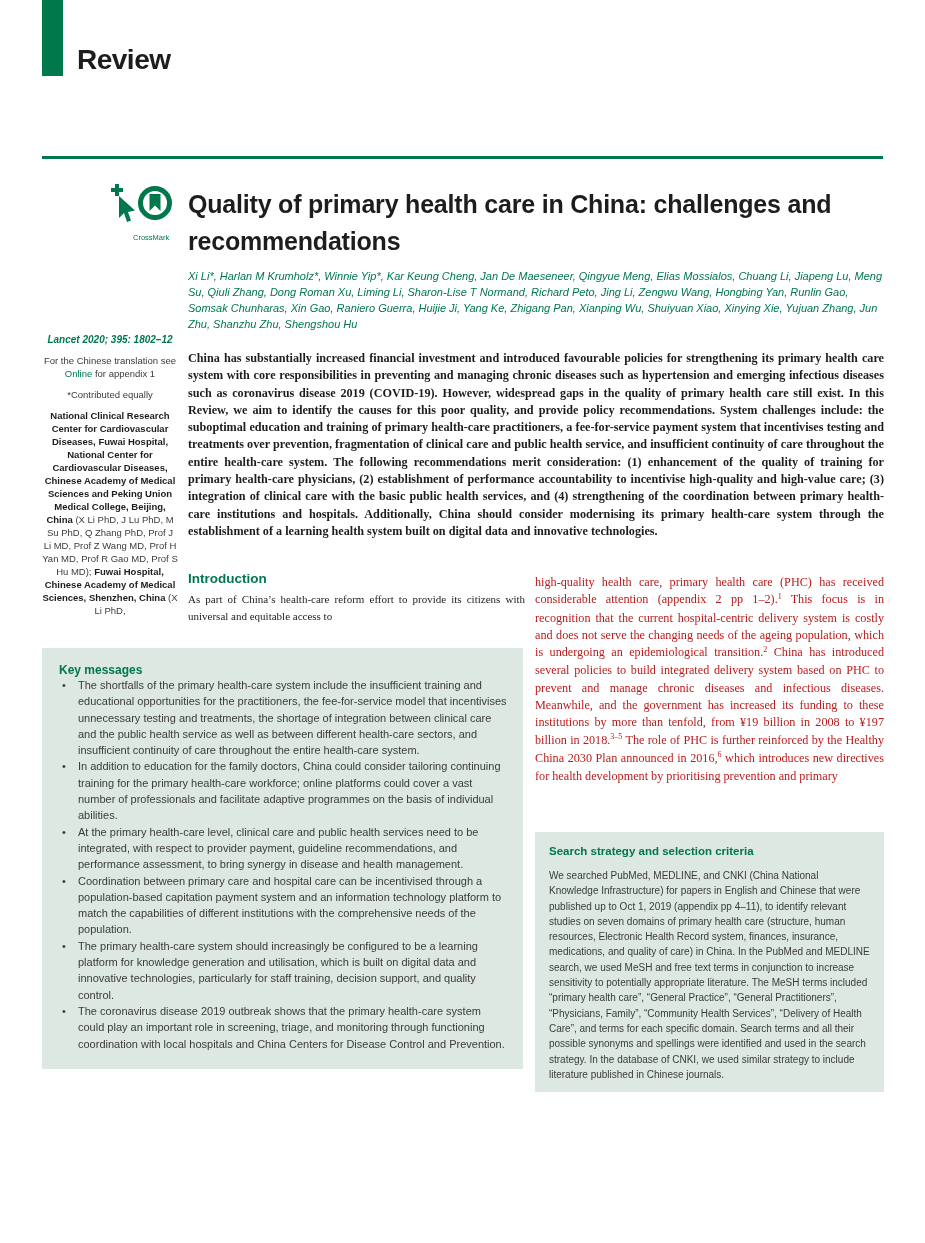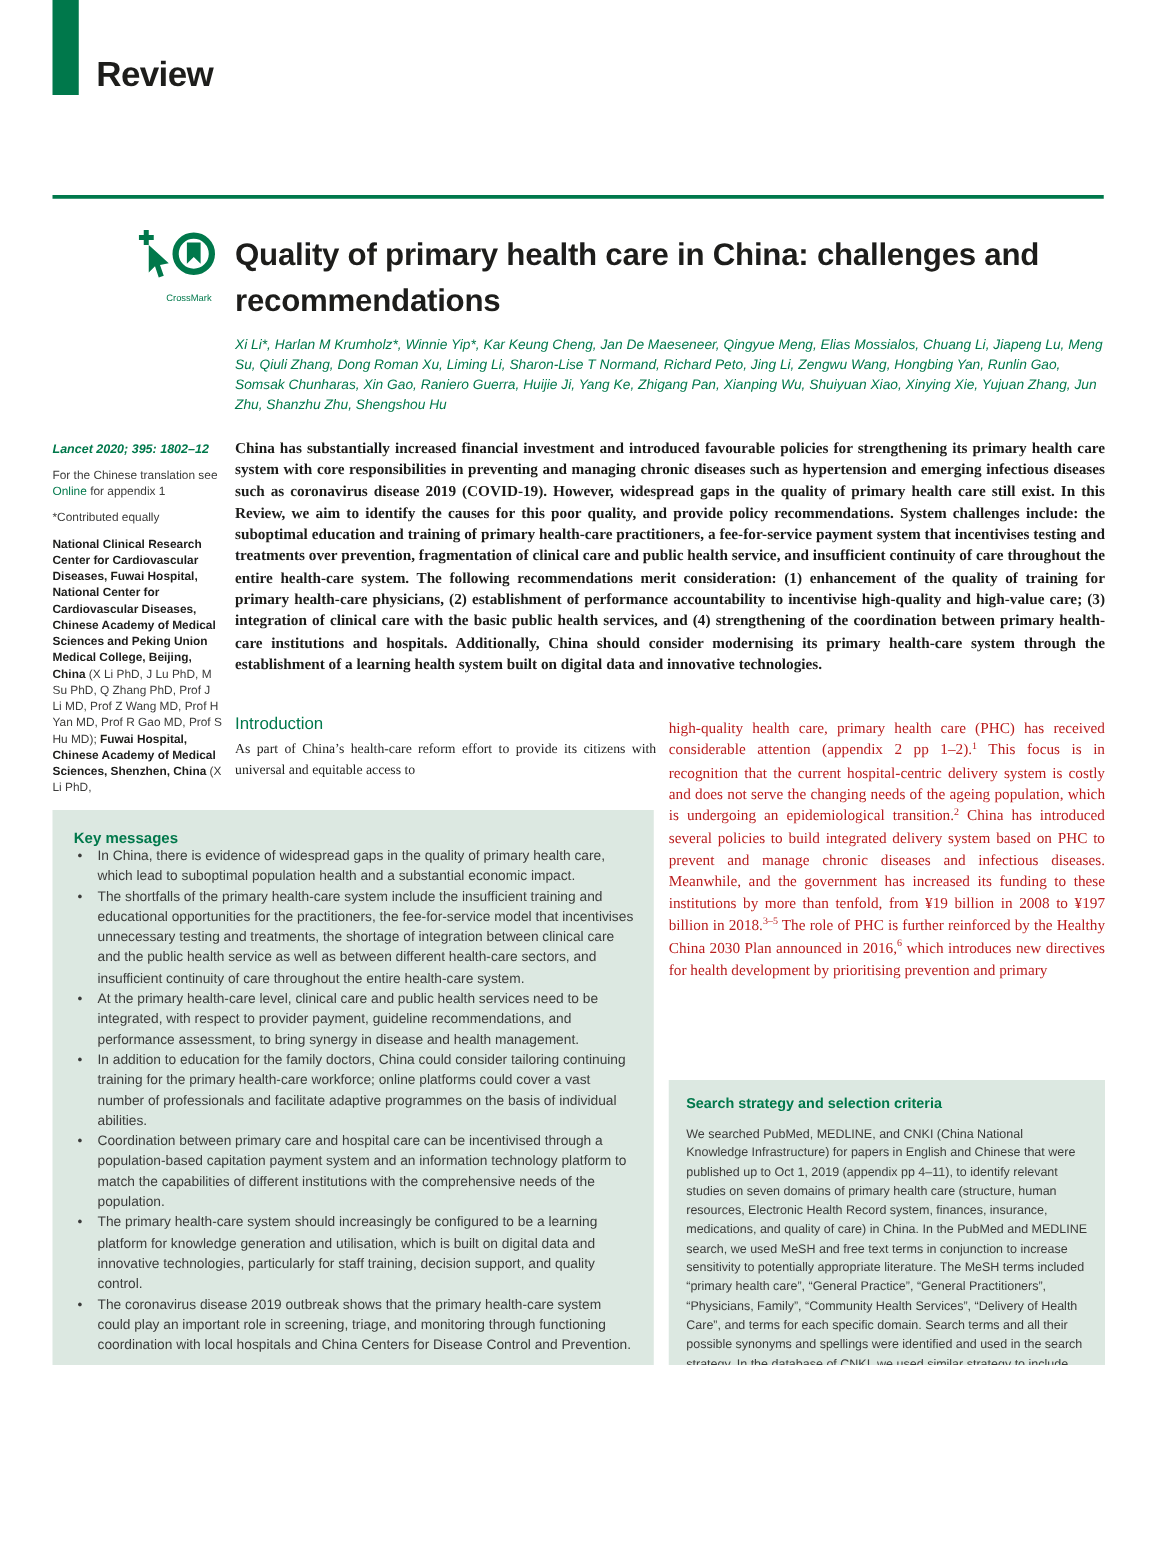--- a/index.html
+++ b/index.html
@@ -22,38 +22,38 @@
   .title {
     position:absolute; left:188px; top:186px; width:700px;
     font-size:25px; line-height:37px; font-weight:bold; letter-spacing:-0.2px; color:#1d1d1b;
   }
   .authors {
     position:absolute; left:188px; top:268px; width:698px;
     font-size:11px; line-height:16px; font-style:italic; color:#00784b;
   }
 
   .sidebar {
-    position:absolute; left:42px; top:353px; width:136px;
-    text-align:left; font-size:9.5px; line-height:13px; color:#3b3b3a;
+    position:absolute; left:42px; top:333px; width:136px;
+    text-align:center; font-size:9.5px; line-height:13px; color:#3b3b3a;
   }
   .sidebar .citation { color:#00784b; font-weight:bold; font-style:italic; font-size:10px; margin-bottom:8px; }
   .sidebar .trans-note { margin-bottom:8px; }
   .sidebar .link { color:#00784b; text-decoration:none; cursor:pointer; }
   .sidebar .contributed { margin-bottom:8px; }
   .sidebar .affils b { font-weight:bold; color:#1d1d1b; }
 
   .abstract {
     position:absolute; left:188px; top:350px; width:696px;
     font-family:"Liberation Serif", serif; font-weight:bold;
     font-size:12.2px; line-height:17.3px; text-align:justify; color:#1d1d1b;
   }
 
   .intro-heading {
     position:absolute; left:188px; top:571px;
-    font-size:13.5px; font-weight:normal; color:#00784b;text-align:center;
+    font-size:13.5px; font-weight:bold; color:#00784b;text-align:center;
   }
   .intro-col1 {
     position:absolute; left:188px; top:591px; width:337px;
     font-family:"Liberation Serif", serif; font-size:11px; line-height:17.3px;
     text-align:justify; color:#1d1d1b;
   }
   .col2 {
     position:absolute; left:535px; top:574px; width:349px;
     font-family:"Liberation Serif", serif; font-size:12.2px; line-height:17.3px;
     text-align:justify; color:#b91c1c;
@@ -66,21 +66,21 @@
     padding:15px 16px 17px 17px;
   }
   .key-messages h3 { font-size:12px; font-weight:bold; color:#00784b; margin-bottom:0; }
   .km-list { list-style:none; }
   .km-list li {
     position:relative; padding-left:19px; font-size:11px; line-height:16.3px; color:#3b3b3a;
   }
   .km-list li::before { content:"\2022"; position:absolute; left:3px; color:#3b3b3a; }
 
   .search-panel {
-    position:absolute; left:535px; top:864px; width:349px;
+    position:absolute; left:535px; top:832px; width:349px;
     padding:13px 14px 14px 14px;
   }
   .search-panel h3 { font-size:11.5px; font-weight:bold; color:#00784b; margin-bottom:11px; }
   .search-panel p { font-size:10px; line-height:15.3px; color:#3b3b3a; }
 
   .footer-pagenum { position:absolute; left:42px; top:1202px; font-size:10.5px; font-weight:bold; color:#1d1d1b; }
   .footer-right { position:absolute; right:42px; top:1202px; font-size:14px; color:#1d1d1b; }
   .footer-right .site { font-weight:normal; color:#2b2b2a; cursor:pointer; }
   .footer-right .vol { font-weight:bold; margin-left:8px; }
   .footer-right .date { font-weight:bold; margin-left:7px; }
@@ -128,24 +128,23 @@
   <p class="abstract">China has substantially increased financial investment and introduced favourable policies for strengthening its primary health care system with core responsibilities in preventing and managing chronic diseases such as hypertension and emerging infectious diseases such as coronavirus disease 2019 (COVID-19). However, widespread gaps in the quality of primary health care still exist. In this Review, we aim to identify the causes for this poor quality, and provide policy recommendations. System challenges include: the suboptimal education and training of primary health-care practitioners, a fee-for-service payment system that incentivises testing and treatments over prevention, fragmentation of clinical care and public health service, and insufficient continuity of care throughout the entire health-care system. The following recommendations merit consideration: (1) enhancement of the quality of training for primary health-care physicians, (2) establishment of performance accountability to incentivise high-quality and high-value care; (3) integration of clinical care with the basic public health services, and (4) strengthening of the coordination between primary health-care institutions and hospitals. Additionally, China should consider modernising its primary health-care system through the establishment of a learning health system built on digital data and innovative technologies.</p>
 
   <h2 class="intro-heading">Introduction</h2>
   <p class="intro-col1">As part of China’s health-care reform effort to provide its citizens with universal and equitable access to</p>
 
   <div class="col2"><span>high-quality health care, primary health care (PHC) has received considerable attention (appendix 2 pp 1–2).</span><span class="sup">1</span><span> This focus is in recognition that the current hospital-centric delivery system is costly and does not serve the changing needs of the ageing population, which is undergoing an epidemiological transition.</span><span class="sup">2</span><span> China has introduced several policies to build integrated delivery system based on PHC to prevent and manage chronic diseases and infectious diseases. Meanwhile, and the government has increased its funding to these institutions by more than tenfold, from ¥19 billion in 2008 to ¥197 billion in 2018.</span><span class="sup">3–5</span><span> The role of PHC is further reinforced by the Healthy China 2030 Plan announced in 2016,</span><span class="sup">6</span><span> which introduces new directives for health development by prioritising prevention and primary</span></div>
 
   <section class="panel key-messages">
     <h3>Key messages</h3>
     <ul class="km-list">
-      <li>In China, there is evidence of widespread gaps in the quality of primary health care, which lead to suboptimal population health and a substantial economic impact.</li>
       <li>The shortfalls of the primary health-care system include the insufficient training and educational opportunities for the practitioners, the fee-for-service model that incentivises unnecessary testing and treatments, the shortage of integration between clinical care and the public health service as well as between different health-care sectors, and insufficient continuity of care throughout the entire health-care system.</li>
+      <li>In addition to education for the family doctors, China could consider tailoring continuing training for the primary health-care workforce; online platforms could cover a vast number of professionals and facilitate adaptive programmes on the basis of individual abilities.</li>
       <li>At the primary health-care level, clinical care and public health services need to be integrated, with respect to provider payment, guideline recommendations, and performance assessment, to bring synergy in disease and health management.</li>
-      <li>In addition to education for the family doctors, China could consider tailoring continuing training for the primary health-care workforce; online platforms could cover a vast number of professionals and facilitate adaptive programmes on the basis of individual abilities.</li>
       <li>Coordination between primary care and hospital care can be incentivised through a population-based capitation payment system and an information technology platform to match the capabilities of different institutions with the comprehensive needs of the population.</li>
       <li>The primary health-care system should increasingly be configured to be a learning platform for knowledge generation and utilisation, which is built on digital data and innovative technologies, particularly for staff training, decision support, and quality control.</li>
       <li>The coronavirus disease 2019 outbreak shows that the primary health-care system could play an important role in screening, triage, and monitoring through functioning coordination with local hospitals and China Centers for Disease Control and Prevention.</li>
     </ul>
   </section>
 
   <section class="panel search-panel">
     <h3>Search strategy and selection criteria</h3>
     <p>We searched PubMed, MEDLINE, and CNKI (China National Knowledge Infrastructure) for papers in English and Chinese that were published up to Oct 1, 2019 (appendix pp 4–11), to identify relevant studies on seven domains of primary health care (structure, human resources, Electronic Health Record system, finances, insurance, medications, and quality of care) in China. In the PubMed and MEDLINE search, we used MeSH and free text terms in conjunction to increase sensitivity to potentially appropriate literature. The MeSH terms included “primary health care”, “General Practice”, “General Practitioners”, “Physicians, Family”, “Community Health Services”, “Delivery of Health Care”, and terms for each specific domain. Search terms and all their possible synonyms and spellings were identified and used in the search strategy. In the database of CNKI, we used similar strategy to include literature published in Chinese journals.</p>
   </section>

